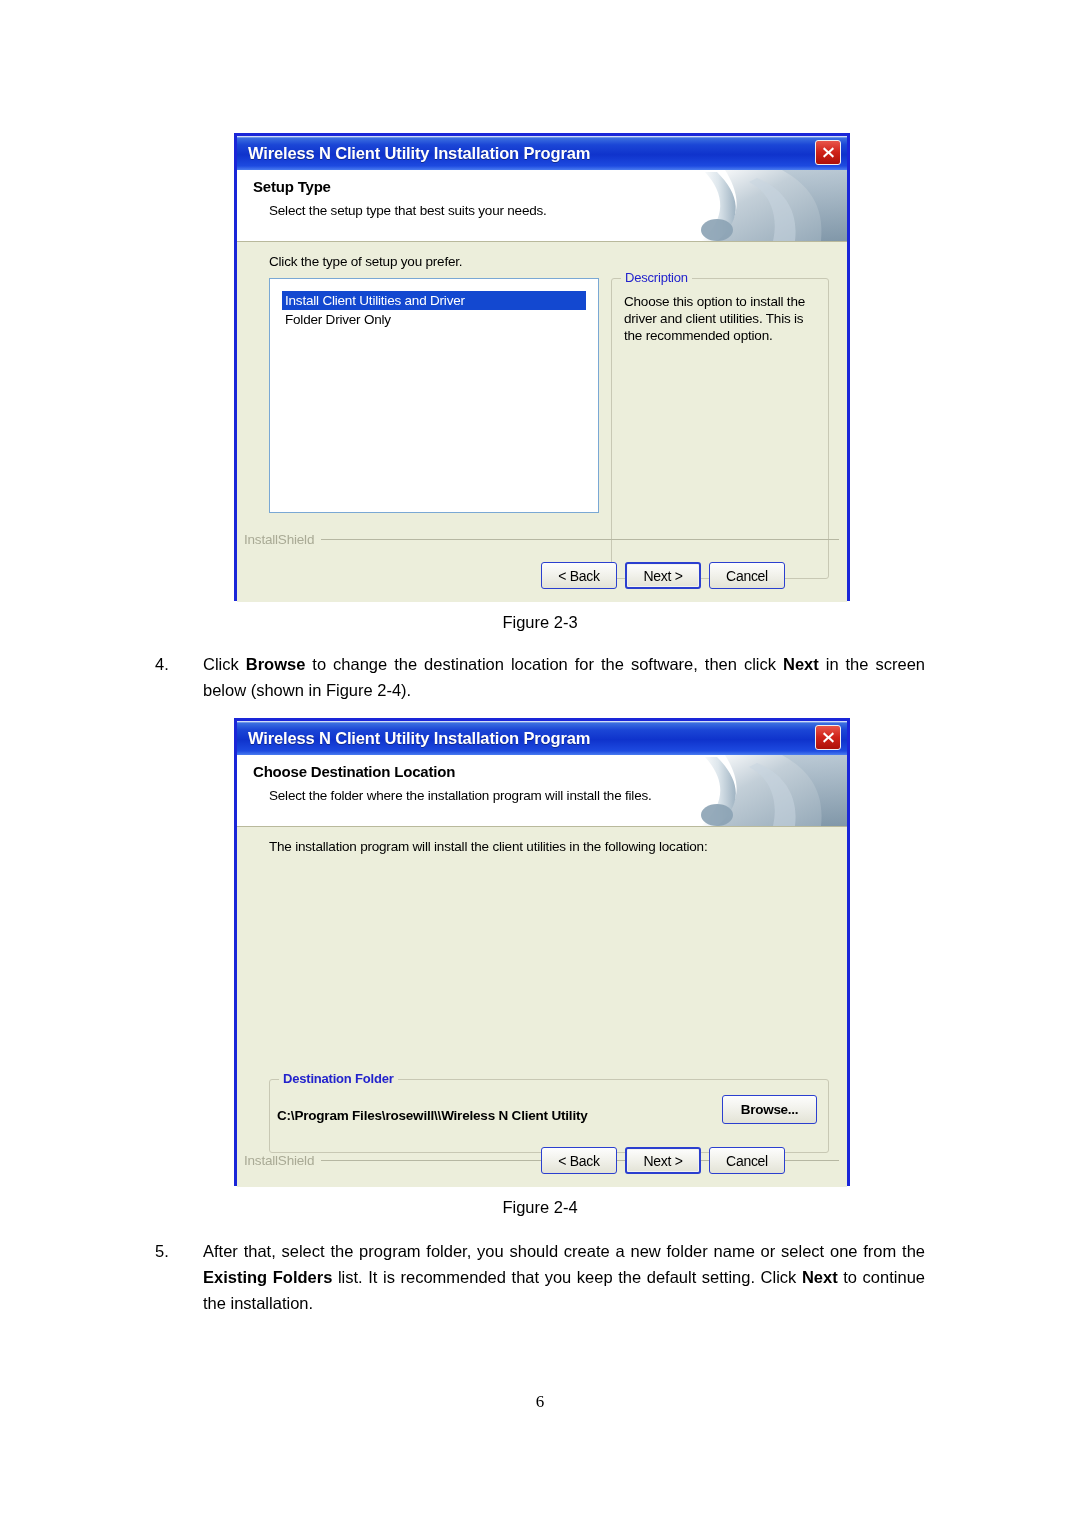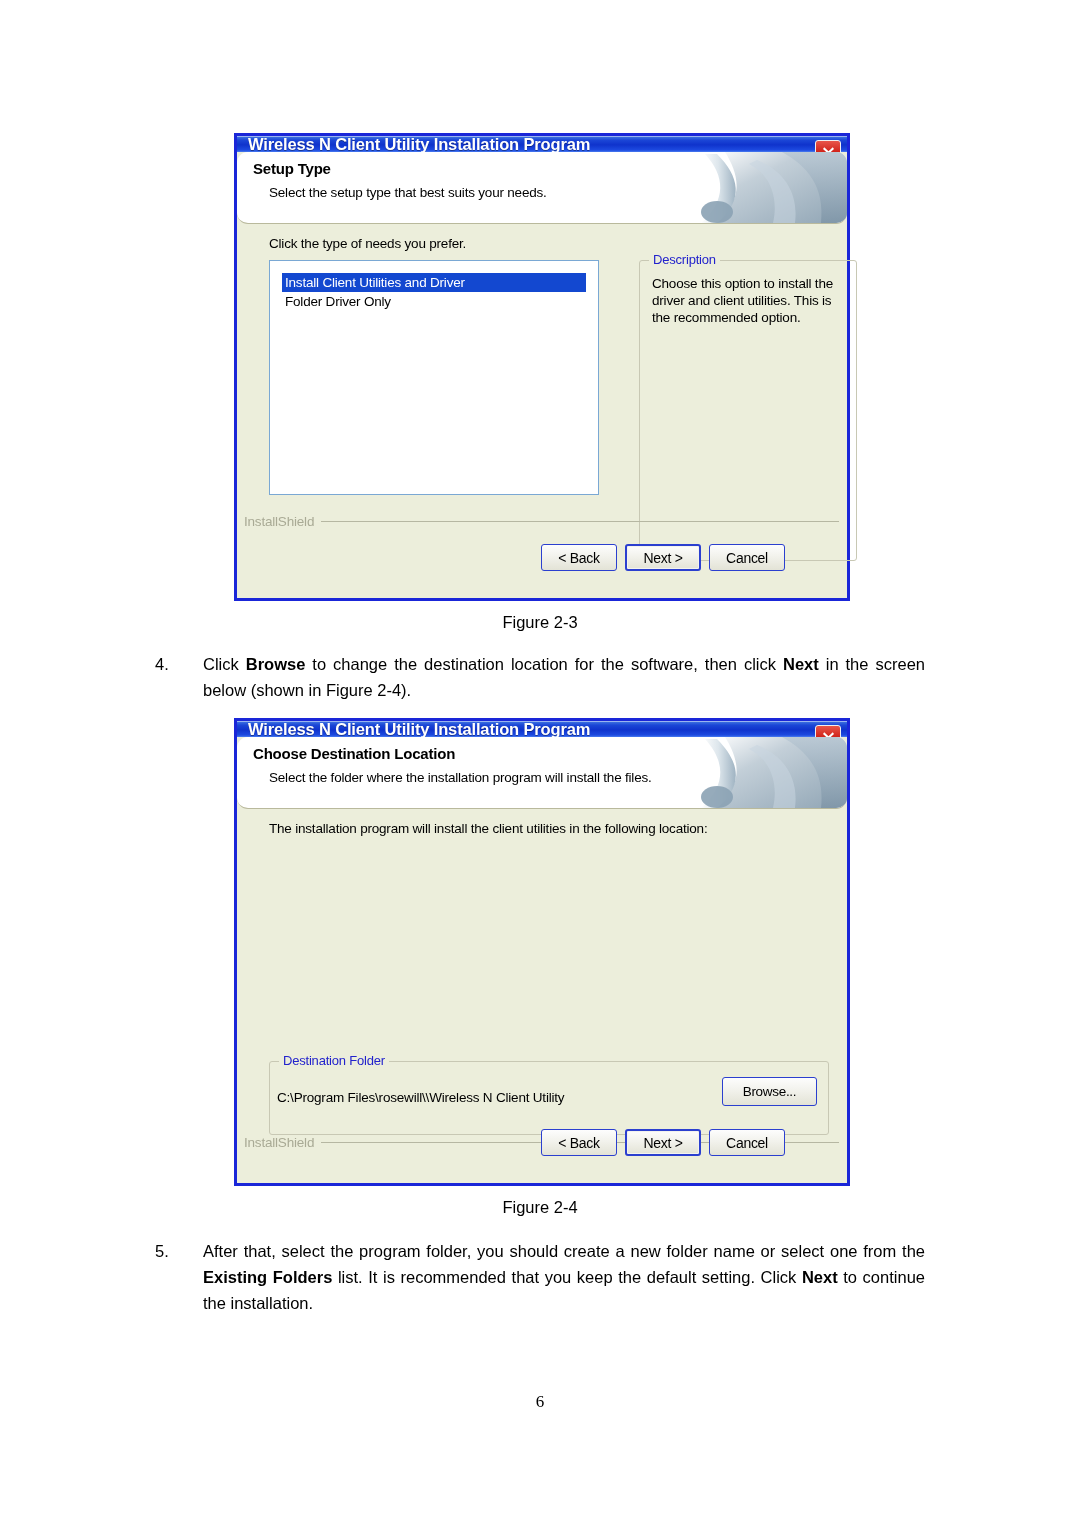--- a/index.html
+++ b/index.html
@@ -25,21 +25,21 @@
   
   .dialog {
     position: absolute;
     width: 616px;
     background: #eceedb;
     border: 3px solid #1a26d8;
     box-sizing: border-box;
   }
 
   .titlebar {
-    height: 16px;
+    height: 34px;
     background: linear-gradient(to bottom,
         #ffffff 0%, #3b6fe0 6%, #1b46d6 26%, #0f33cc 55%, #1d4ae0 88%, #4a7cf0 100%);
     position: relative;
     display: flex;
     align-items: center;
   }
   .titlebar-text {
     color: #ffffff;
     font-size: 16.5px;
     font-weight: bold;
@@ -64,21 +64,20 @@
   }
   .close-btn svg { display: block; }
 
   
   .dlg-header {
     height: 71px;
     background: #ffffff;
     position: relative;
     overflow: hidden;
     border-bottom: 1px solid #b9b99c;
-    border-radius: 11px;
   }
   .dlg-header-title {
     position: absolute;
     left: 16px;
     top: 8px;
     font-size: 15px;
     font-weight: bold;
     color: #000;
     letter-spacing: -0.2px;
   }
@@ -300,28 +299,28 @@
           <path d="M95 0 C120 14 138 34 134 71 L160 71 L160 0 Z" fill="url(#bg3)" opacity="0.8"></path>
           <path d="M30 2 C52 24 58 48 30 71 L14 71 C40 48 38 24 18 2 Z" fill="url(#bg2)"></path>
           <ellipse cx="30" cy="60" rx="16" ry="11" fill="#8ba2b4" opacity="0.9"></ellipse>
           <path d="M70 8 C96 18 112 40 108 71 L86 71 C92 44 82 22 62 12 Z" fill="#c9d6e0" opacity="0.55"></path>
         </svg>
       </div>
     </div>
 
     <div class="dlg-body" style="height:360px;">
 
-      <div class="body-text" style="position:absolute; left:32px; top:12px;">Click the type of needs you prefer.</div>
+      <div class="body-text" style="position:absolute; left:32px; top:12px;">Click the type of setup you prefer.</div>
 
       <div class="listbox" style="position:absolute; left:32px; top:36px; width:330px; height:235px;">
         <div class="list-item selected">Install Client Utilities and Driver</div>
         <div class="list-item">Folder Driver Only</div>
       </div>
 
-      <div class="groupbox" style="left:374px; top:36px; width:218px; height:301px;margin-left:28px;">
+      <div class="groupbox" style="left:374px; top:36px; width:218px; height:301px;">
         <div class="groupbox-label">Description</div>
         <div class="groupbox-text" style="position:absolute; left:12px; top:14px; width:190px;">Choose this option to install the driver and client utilities. This is the recommended option.</div>
       </div>
 
       <div class="is-footer" style="top:290px;">
         <div class="is-label">InstallShield</div>
         <div class="is-rule"></div>
       </div>
 
       <div class="btn-row" style="left:304px; top:320px;">
@@ -362,21 +361,21 @@
           <ellipse cx="30" cy="60" rx="16" ry="11" fill="#8ba2b4" opacity="0.9"></ellipse>
           <path d="M70 8 C96 18 112 40 108 71 L86 71 C92 44 82 22 62 12 Z" fill="#c9d6e0" opacity="0.55"></path>
         </svg>
       </div>
     </div>
 
     <div class="dlg-body" style="height:360px;">
 
       <div class="body-text" style="position:absolute; left:32px; top:12px;">The installation program will install the client utilities in the following location:</div>
 
-      <div class="groupbox" style="left:32px; top:252px; width:560px; height:74px;">
+      <div class="groupbox" style="left:32px; top:252px; width:560px; height:74px;font-weight:bold;">
         <div class="groupbox-label">Destination Folder</div>
         <div class="groupbox-text" style="position:absolute; left:7px; top:27px; white-space:nowrap;text-align:center;">C:\Program Files\rosewill\\Wireless N Client Utility</div>
         <div class="btn-browse" style="right:11px; top:15px;">Browse...</div>
       </div>
 
       <div class="is-footer" style="top:326px;">
         <div class="is-label">InstallShield</div>
         <div class="is-rule"></div>
       </div>
 

